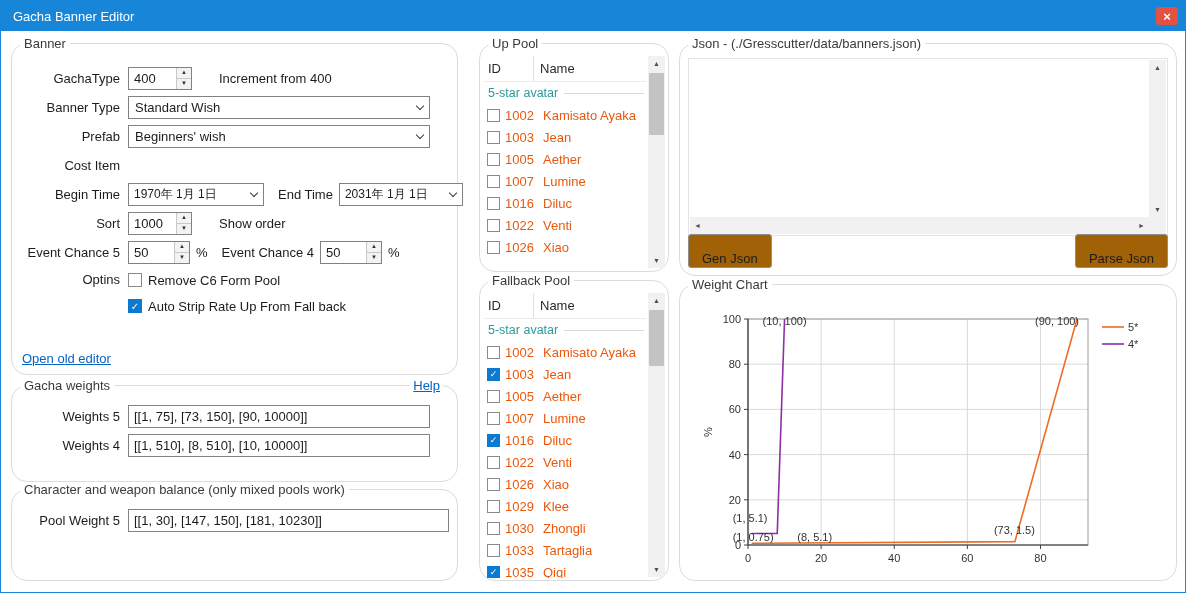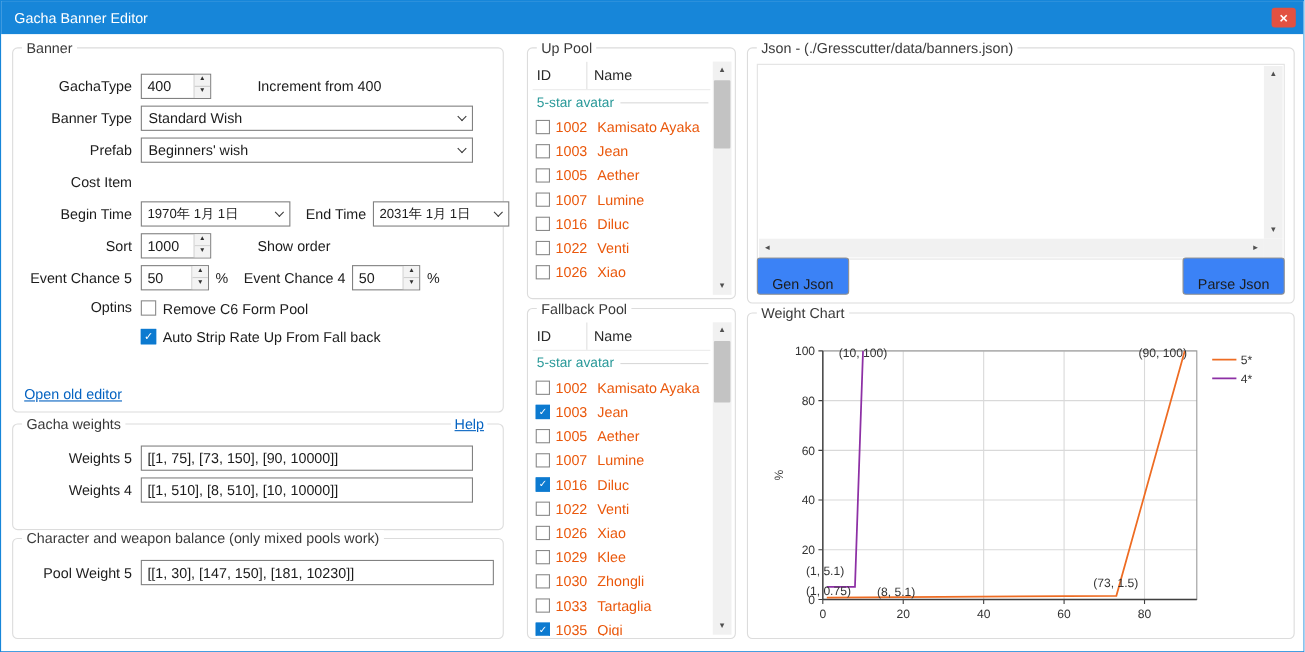--- a/index.html
+++ b/index.html
@@ -3,28 +3,28 @@
 <meta charset="utf-8">
 <style>
   *{box-sizing:border-box;margin:0;padding:0}
   html,body{background:#fff}
   body{font-family:"Liberation Sans","DejaVu Sans",sans-serif;font-size:13px;color:#1c1c1c}
   .window{position:relative;width:1186px;height:593px;background:#fff;border:1px solid var(--titlebar);overflow:hidden}
   .titlebar{position:absolute;top:0;left:0;right:0;height:30px;background:var(--titlebar);display:flex;align-items:center;padding-left:12px}
   .titlebar .title{color:#fff;font-size:13px}
   .closebtn{position:absolute;top:6px;right:7px;width:22px;height:18px;background:var(--close);border-radius:3px;display:flex;align-items:center;justify-content:center;color:#fff;font-size:13px;font-weight:bold;cursor:pointer;line-height:1}
   
-  .group{position:absolute;border:1px solid #dcdcdc;border-radius:5px;background:#fff}
+  .group{position:absolute;border:1px solid #dcdcdc;border-radius:16px;background:#fff}
   .gtitle{position:absolute;top:-8px;left:8px;background:#fff;padding:0 4px;font-size:13px;color:#3a3a3a;line-height:15px;white-space:nowrap;z-index:2}
   .gbody{position:absolute;left:4px;right:8px;top:20px;bottom:4px}
   .gbody.tight{top:16px}
   
   .frow{display:flex;align-items:center;height:29px}
   .flabel{width:104px;text-align:right;margin-right:8px;flex:none;white-space:nowrap}
-  .hint{margin-left:42px;white-space:nowrap}
+  .hint{margin-left:27px;white-space:nowrap}
   .unit{margin-left:6px}
   .midlabel{margin-left:14px;margin-right:6px;white-space:nowrap}
   .spinner{display:flex;width:64px;height:23px;border:1px solid #818181;background:#fff;flex:none;cursor:text}
   .spinner.w62{width:62px}
   .spinval{flex:1;padding:3px 0 0 5px;overflow:hidden}
   .spinbtns{width:15px;display:flex;flex-direction:column;border-left:1px solid #c8c8c8;cursor:pointer}
   .spinbtns span{flex:1;font-size:6px;line-height:9px;text-align:center;color:#303030;background:#f3f3f3}
   .spinbtns .up{border-bottom:1px solid #c8c8c8}
   .combo{display:flex;align-items:center;width:302px;height:23px;border:1px solid #818181;background:#fff;cursor:pointer;flex:none}
   .comboval{flex:1;padding-left:6px;white-space:nowrap;overflow:hidden}
@@ -70,21 +70,21 @@
   .sthumb{position:absolute;left:1px;right:1px;background:#c3c3c3;border-radius:1px}
   
   .json-area{position:absolute;left:8px;top:14px;right:8px;height:178px;border:1px solid #e3e3e3;background:#fff;cursor:text}
   .json-content{position:absolute;left:4px;top:3px;right:20px;bottom:20px;white-space:pre;overflow:hidden}
   .json-v{position:absolute;top:1px;right:1px;bottom:18px;width:17px;background:#f1f1f1}
   .json-h{position:absolute;left:1px;bottom:1px;right:18px;height:17px;background:#f1f1f1}
   .harrow{position:absolute;top:0;bottom:0;width:15px;display:flex;align-items:center;justify-content:center;font-size:7px;color:#505050}
   .harrow.left{left:0}
   .harrow.right{right:0}
   .scorner{position:absolute;right:1px;bottom:1px;width:17px;height:17px;background:#f1f1f1}
-  .btn{position:absolute;bottom:7px;height:23px;padding:16px 13px;font-size:13px;background:#3b82f6;border:1px solid #8f8f8f;border-radius:3px;font-family:inherit;cursor:pointer;color:#1c1c1c}
+  .btn{position:absolute;bottom:7px;height:23px;padding:16px 13px;font-size:13px;background:#a16207;border:1px solid #8f8f8f;border-radius:3px;font-family:inherit;cursor:pointer;color:#1c1c1c}
   .btn.gen{left:8px}
   .btn.parse{right:8px}
   
   .chart-svg{position:absolute;left:6px;top:14px}
   .ctick{font-size:11px;fill:#333;font-family:"Liberation Sans","DejaVu Sans",sans-serif}
   .cannot{font-size:11px;fill:#333;font-family:"Liberation Sans","DejaVu Sans",sans-serif}
 </style>
 </head>
 <body>
 

